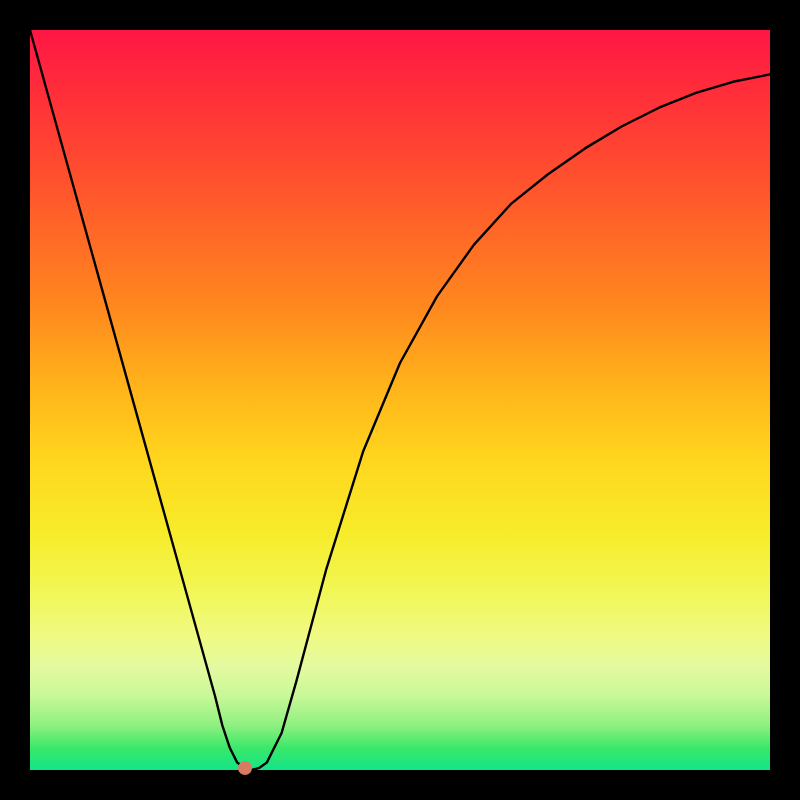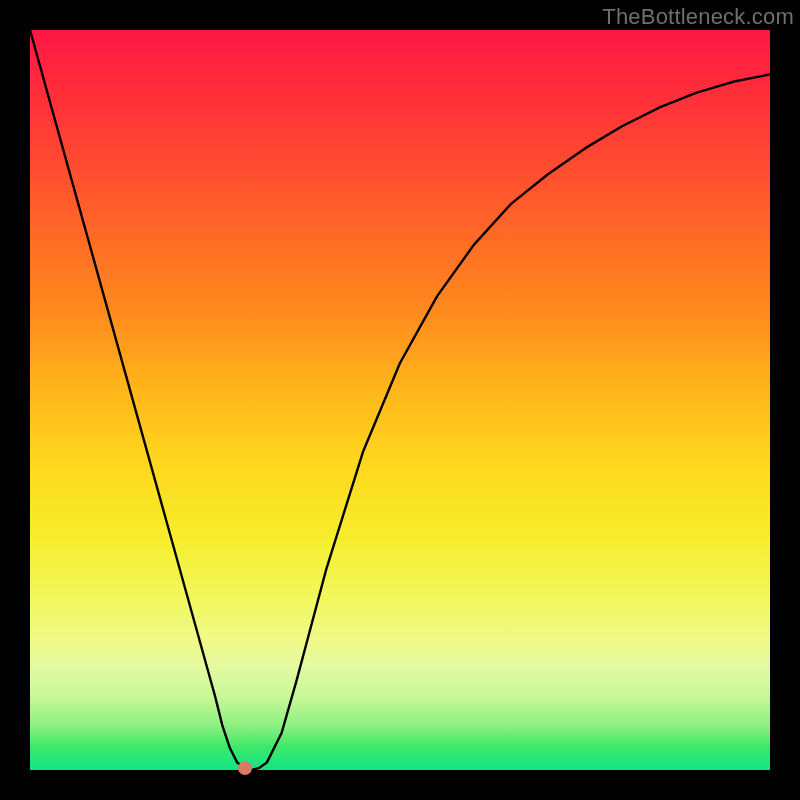--- a/index.html
+++ b/index.html
@@ -77,15 +77,14 @@
   <div class="plot-area">
 
     <svg class="curve" viewBox="0 0 740 740" preserveAspectRatio="none">
       <path id="curve-path" fill="none" stroke="#000" stroke-width="2.4" stroke-linejoin="round" stroke-linecap="round" d="M0.00 0.00 L37.00 133.20 L74.00 266.40 L111.00 399.60 L148.00 532.80 L185.00 666.00 L192.40 695.60 L199.80 717.80 L207.20 732.60 L214.60 737.78 L222.00 740.00 L229.40 737.78 L236.80 732.60 L251.60 703.00 L266.40 651.20 L296.00 540.20 L333.00 421.80 L370.00 333.00 L407.00 266.40 L444.00 214.60 L481.00 173.90 L518.00 144.30 L555.00 118.40 L592.00 96.20 L629.00 77.70 L666.00 62.90 L703.00 51.80 L740.00 44.40"></path>
     </svg>
 
     <div id="marker" class="marker" style="left: 214.6px; top: 737.78px;"></div>
 
   </div>
 
-  <div class="watermark">TheBottleneck.com</div>
 
 </div>
 
 </body></html>

